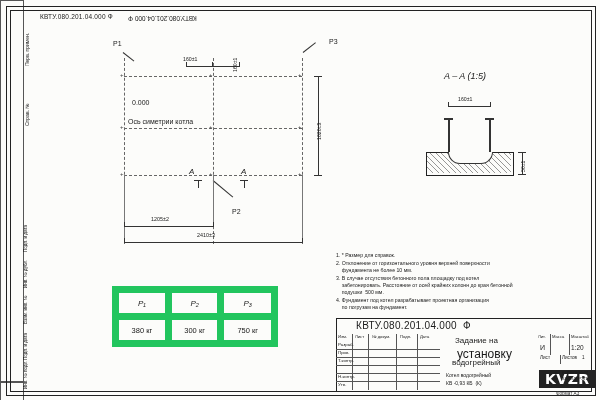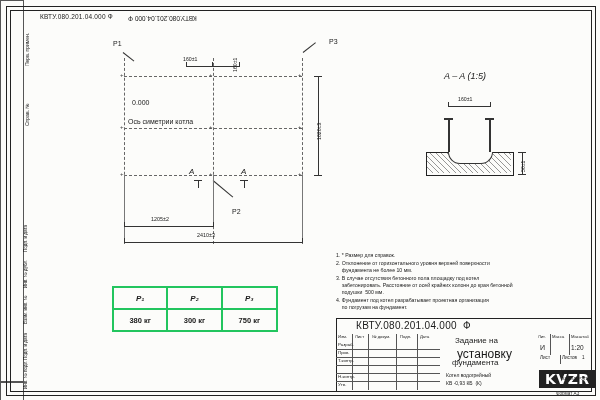--- a/index.html
+++ b/index.html
@@ -9,21 +9,21 @@
   .thin{border:1px solid #555;}
   .txt{position:absolute;white-space:pre;line-height:1.05;text-align:right;}
   .vtxt{position:absolute;white-space:nowrap;transform-origin:0 0;}
   .dim{position:absolute;background:#333;}
   .hl{height:1px;}
   .vl{width:1px;}
   .dash{position:absolute;border-top:1px dashed #666;height:0;}
   .vdash{position:absolute;border-left:1px dashed #666;width:0;}
   .tick{position:absolute;background:#333;width:1px;height:5px;}
   .tbl{position:absolute;border-collapse:collapse;}
-  .tbl td,.tbl th{border:2px solid #22c55e;font-size:6.5px;text-align:center;padding:0;font-weight:bold;}
+  .tbl td,.tbl th{border:7px solid #22c55e;font-size:6.5px;text-align:center;padding:0;font-weight:normal;}
   .note{font-size:5.2px;line-height:1.38;}
   .plus{position:absolute;color:#444;font-size:6px;line-height:6px;}
   .hatch{position:absolute;background:repeating-linear-gradient(45deg,#444 0 0.6px,transparent 0.6px 4px);}
   .bolt{position:absolute;background:#333;}
   .logo{font-family:"DejaVu Sans",sans-serif;font-weight:bold;font-size:14px;letter-spacing:0.5px;background:#222;color:#fff;padding:1px 6px;display:inline-block;}
 </style>
 </head>
 <body>
 
 <div id="sheet">
@@ -176,21 +176,21 @@
   <div class="dim hl" style="left:336px;top:381px;width:104px;background:#555;"></div>
 
   <div class="txt" style="left:338px;top:343px;font-size:4.4px;">Разраб.</div>
   <div class="txt" style="left:338px;top:351px;font-size:4.4px;">Пров.</div>
   <div class="txt" style="left:338px;top:359px;font-size:4.4px;">Т.контр.</div>
   <div class="txt" style="left:338px;top:375px;font-size:4.4px;">Н.контр.</div>
   <div class="txt" style="left:338px;top:383px;font-size:4.4px;">Утв.</div>
 
   <div class="txt" style="left:455px;top:337px;font-size:8px;">Задание на</div>
   <div class="txt" style="left:457px;top:348px;font-size:12px;">установку</div>
-  <div class="txt" style="left:452px;top:359px;font-size:8px;">фундамента</div>
+  <div class="txt" style="left:452px;top:359px;font-size:8px;">водогрейный</div>
 
   <div class="txt" style="left:446px;top:373px;font-size:5px;">Котел водогрейный</div>
   <div class="txt" style="left:446px;top:381px;font-size:5px;">КВ -0,93 КБ  (К)</div>
 
   <div class="txt" style="left:538px;top:335px;font-size:4.2px;">Лит.</div>
   <div class="txt" style="left:552px;top:335px;font-size:4.2px;">Масса</div>
   <div class="txt" style="left:571px;top:335px;font-size:4.2px;">Масштаб</div>
 
   <div class="dim vl" style="left:550px;top:334px;height:21px;background:#555;"></div>
   <div class="dim vl" style="left:569px;top:334px;height:21px;background:#555;"></div>

